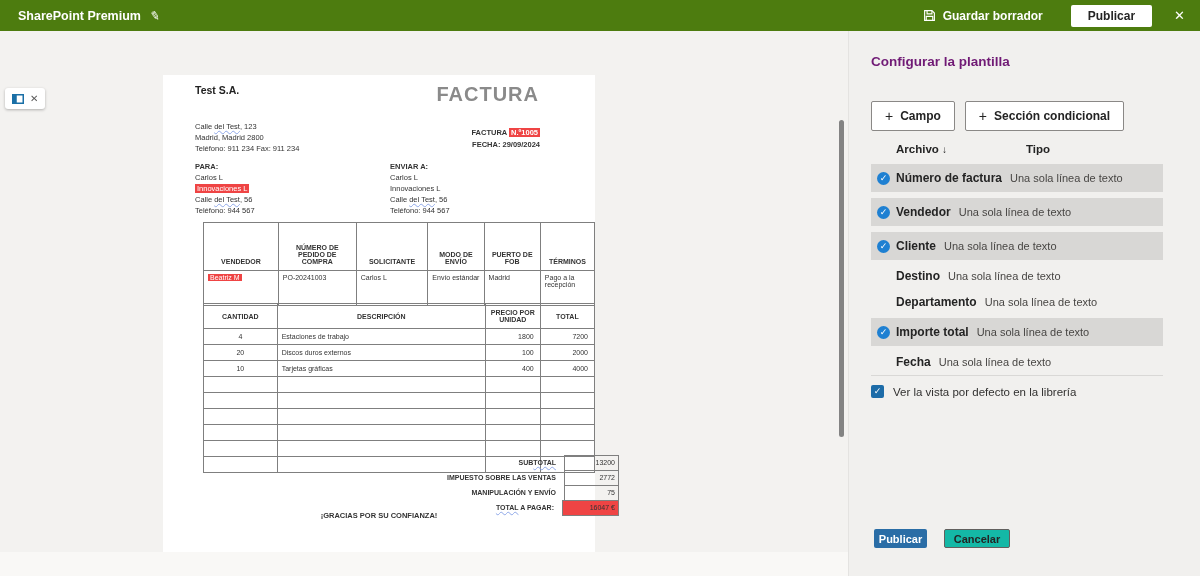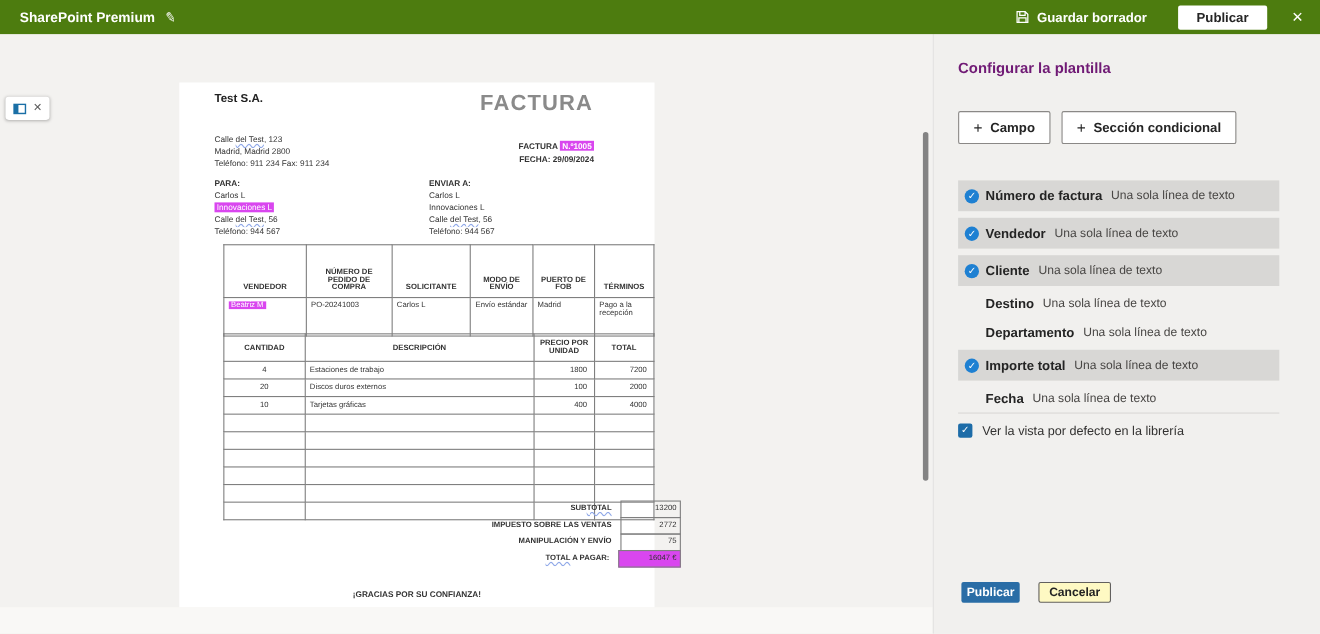--- a/index.html
+++ b/index.html
@@ -27,38 +27,38 @@
   
   .page{position:absolute;left:163px;top:44px;width:432px;height:477px;background:#fff;color:#333;}
   .page .abs{position:absolute;}
   .company-name{left:32px;top:9px;font-size:10.5px;font-weight:bold;color:#222;}
   .doc-title{right:56px;top:8px;font-size:20px;font-weight:bold;color:#8a8a8a;letter-spacing:1px;}
   .company-address{left:32px;top:47px;font-size:7.5px;line-height:1.45;color:#333;}
   .invoice-meta{right:55px;top:52px;font-size:7.5px;font-weight:bold;text-align:right;line-height:1.55;color:#333;}
   .addr-block{top:87px;font-size:7.5px;line-height:1.45;color:#333;}
   .addr-block .blk-label{font-weight:bold;}
   .bill-to{left:32px;} .ship-to{left:227px;}
-  .hl{background:#d946ef;color:#fff;padding:0 2px;}
+  .hl{background:#ef4444;color:#fff;padding:0 2px;}
   .sq{text-decoration:underline;text-decoration-style:wavy;text-decoration-color:#8fa8e8;
       text-decoration-thickness:1px;text-underline-offset:1px;}
   table.doc{border-collapse:collapse;table-layout:fixed;}
   table.doc td,table.doc th{border:1px solid #7f7f7f;font-size:7px;color:#333;overflow:hidden;}
   .order-table{left:40px;top:147px;}
   .order-table th{height:40px;vertical-align:bottom;text-align:center;font-weight:bold;padding:2px 3px 5px 3px;}
   .order-table td{height:28px;vertical-align:top;text-align:left;padding:3px 4px;}
   .items-table{left:40px;top:228px;}
   .items-table th{height:22px;text-align:center;font-weight:bold;padding:1px 3px;}
   .items-table td{height:13px;padding:1px 4px;}
   .items-table td.c{text-align:center;} .items-table td.r{text-align:right;padding-right:6px;}
   .totals{left:40px;top:381px;width:416px;}
   .tot-row{display:flex;margin-top:-1px;}
   .tot-label{flex:1;text-align:right;font-size:7px;font-weight:bold;line-height:16px;padding-right:8px;color:#333;}
   .tot-value{width:50px;border:1px solid #7f7f7f;font-size:7px;line-height:14px;text-align:right;padding-right:3px;color:#333;}
   .tot-value.hl{text-align:right;}
-  .thanks{left:0;right:0;top:461px;text-align:center;font-size:7.5px;font-weight:bold;color:#333;}
+  .thanks{left:0;right:0;top:436px;text-align:center;font-size:7.5px;font-weight:bold;color:#333;}
   
   .panel{position:absolute;left:848px;top:31px;width:352px;height:545px;background:#f1f0ee;
     border-left:1px solid #e4e3e1;box-sizing:border-box;}
   .panel .abs{position:absolute;}
   .panel-title{left:22px;top:23px;font-size:13.5px;font-weight:bold;color:#701a75;}
   .panel-desc{left:22px;top:45px;width:322px;font-size:10.5px;color:#3b3a39;line-height:1.4;}
   .panel-actions{left:22px;top:70px;display:flex;gap:10px;}
   .panel-action-btn{display:flex;align-items:center;gap:7px;height:30px;padding:0 13px;background:#fff;
     border:1px solid #8a8886;border-radius:2px;font-size:12px;font-weight:bold;color:#242424;cursor:pointer;font-family:inherit;}
   .plus{font-size:14px;font-weight:normal;color:#242424;}
@@ -72,21 +72,21 @@
     color:#fff;font-size:9px;line-height:13px;text-align:center;}
   .field-name{margin-left:25px;font-size:12px;font-weight:bold;color:#242424;white-space:nowrap;}
   .field-type{margin-left:8px;font-size:11px;color:#484644;white-space:nowrap;}
   .separator{left:22px;top:344px;width:292px;height:1px;background:#d9d8d6;}
   .default-view{left:22px;top:354px;display:flex;align-items:center;gap:9px;cursor:pointer;}
   .checkbox{width:13px;height:13px;background:#1d6ca8;border-radius:2px;color:#fff;font-size:9px;
     line-height:13px;text-align:center;flex:none;}
   .default-view-label{font-size:11.5px;color:#323130;}
   .publish-btn{left:25px;top:498px;width:53px;height:19px;background:#2a6da6;color:#fff;border:none;
     border-radius:2px;font-size:11px;font-weight:bold;cursor:pointer;font-family:inherit;padding:0;}
-  .cancel-btn{left:95px;top:498px;width:66px;height:19px;background:#fef9c3;color:#242424;border:1px solid #62605e;
+  .cancel-btn{left:95px;top:498px;width:66px;height:19px;background:#14b8a6;color:#242424;border:1px solid #62605e;
     border-radius:2px;font-size:11px;font-weight:bold;cursor:pointer;font-family:inherit;padding:0;text-align:center;}
 </style>
 </head>
 <body>
 
 <div class="topbar">
   <span class="topbar-title">SharePoint Premium</span>
   <span class="pencil-icon">✎</span>
   <div class="topbar-right">
     <span class="save-draft">
@@ -280,20 +280,24 @@
     <button class="panel-action-btn">
       <span class="plus">+</span>
       <span>Campo</span>
     </button>
     <button class="panel-action-btn">
       <span class="plus">+</span>
       <span>Sección condicional</span>
     </button>
   </div>
 
+  <div class="abs list-header">
+    <span class="lh-file"><span>Archivo</span> <span class="sort-arrow">↓</span></span>
+    <span class="lh-type">Tipo</span>
+  </div>
 
   <div class="abs field-list">
       <div class="field-row selected">
         <span class="check-circle">✓</span>
         <span class="field-name">Número de factura</span>
         <span class="field-type">Una sola línea de texto</span>
       </div>
       <div class="field-row selected">
         <span class="check-circle">✓</span>
         <span class="field-name">Vendedor</span>

